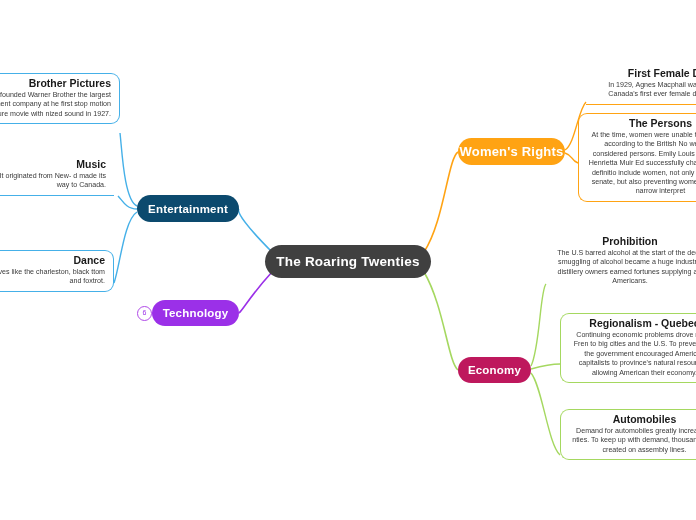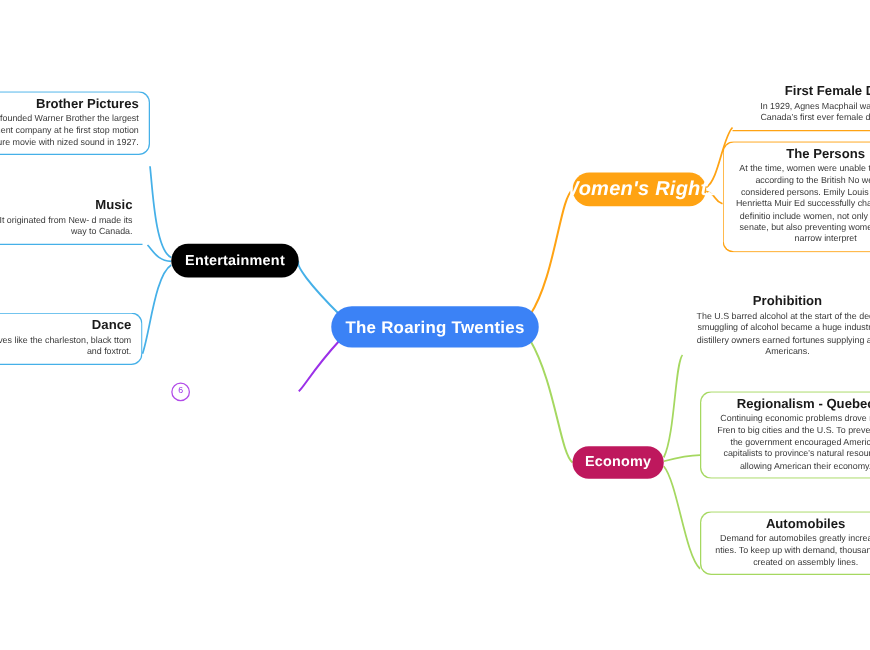--- a/index.html
+++ b/index.html
@@ -46,50 +46,49 @@
     text-align: center;
     white-space: nowrap;
     letter-spacing: .2px;
   }
 
   #node-root {
     left: 265px;
     top: 245px;
     width: 166px;
     height: 33px;
-    background: #3b82f6;
+    background: #404040;
     font-size: 13.5px;
   }
 
   #node-entertainment {
     left: 137px;
     top: 195px;
     width: 102px;
     height: 27px;
-    background: #000000;
+    background: #0c4a6e;
     font-size: 11.5px;
   }
 
   #node-technology {
     left: 152px;
     top: 300px;
     width: 87px;
     height: 26px;
     background: #9b30e8;
     font-size: 11.5px;
   }
 
   #node-womens {
     left: 458px;
     top: 138px;
     width: 107px;
     height: 27px;
     background: #ffa313;
-    font-size: 16px;
-    font-style: italic;
+    font-size: 13px;
   }
 
   #node-economy {
     left: 458px;
     top: 357px;
     width: 73px;
     height: 26px;
     background: #be185d;
     font-size: 11.5px;
   }
@@ -204,20 +203,21 @@
 
     <path d="M 531 366 C 540 348 540 290 546 284" stroke="#a5d860" stroke-width="1.4" fill="none"></path>
     <path d="M 531 369 C 542 366 552 364 560 364" stroke="#a5d860" stroke-width="1.4" fill="none"></path>
     <path d="M 531 373 C 542 386 548 444 560 455" stroke="#a5d860" stroke-width="1.4" fill="none"></path>
   </svg>
 
   <div class="node pill" id="node-root">The Roaring Twenties</div>
 
   <div class="node pill" id="node-entertainment">Entertainment</div>
 
+  <div class="node pill" id="node-technology">Technology</div>
 
   <div class="badge" id="badge-technology">6</div>
 
   <div class="node pill" id="node-womens">Women's Rights</div>
 
   <div class="node pill" id="node-economy">Economy</div>
 
   <div class="leaf left boxed" id="leaf-warner">
     <div class="leaf-title">Brother Pictures</div>
     <div class="leaf-body">ee brothers founded Warner Brother the largest entertainment company at he first stop motion picture movie with nized sound in 1927.</div>

